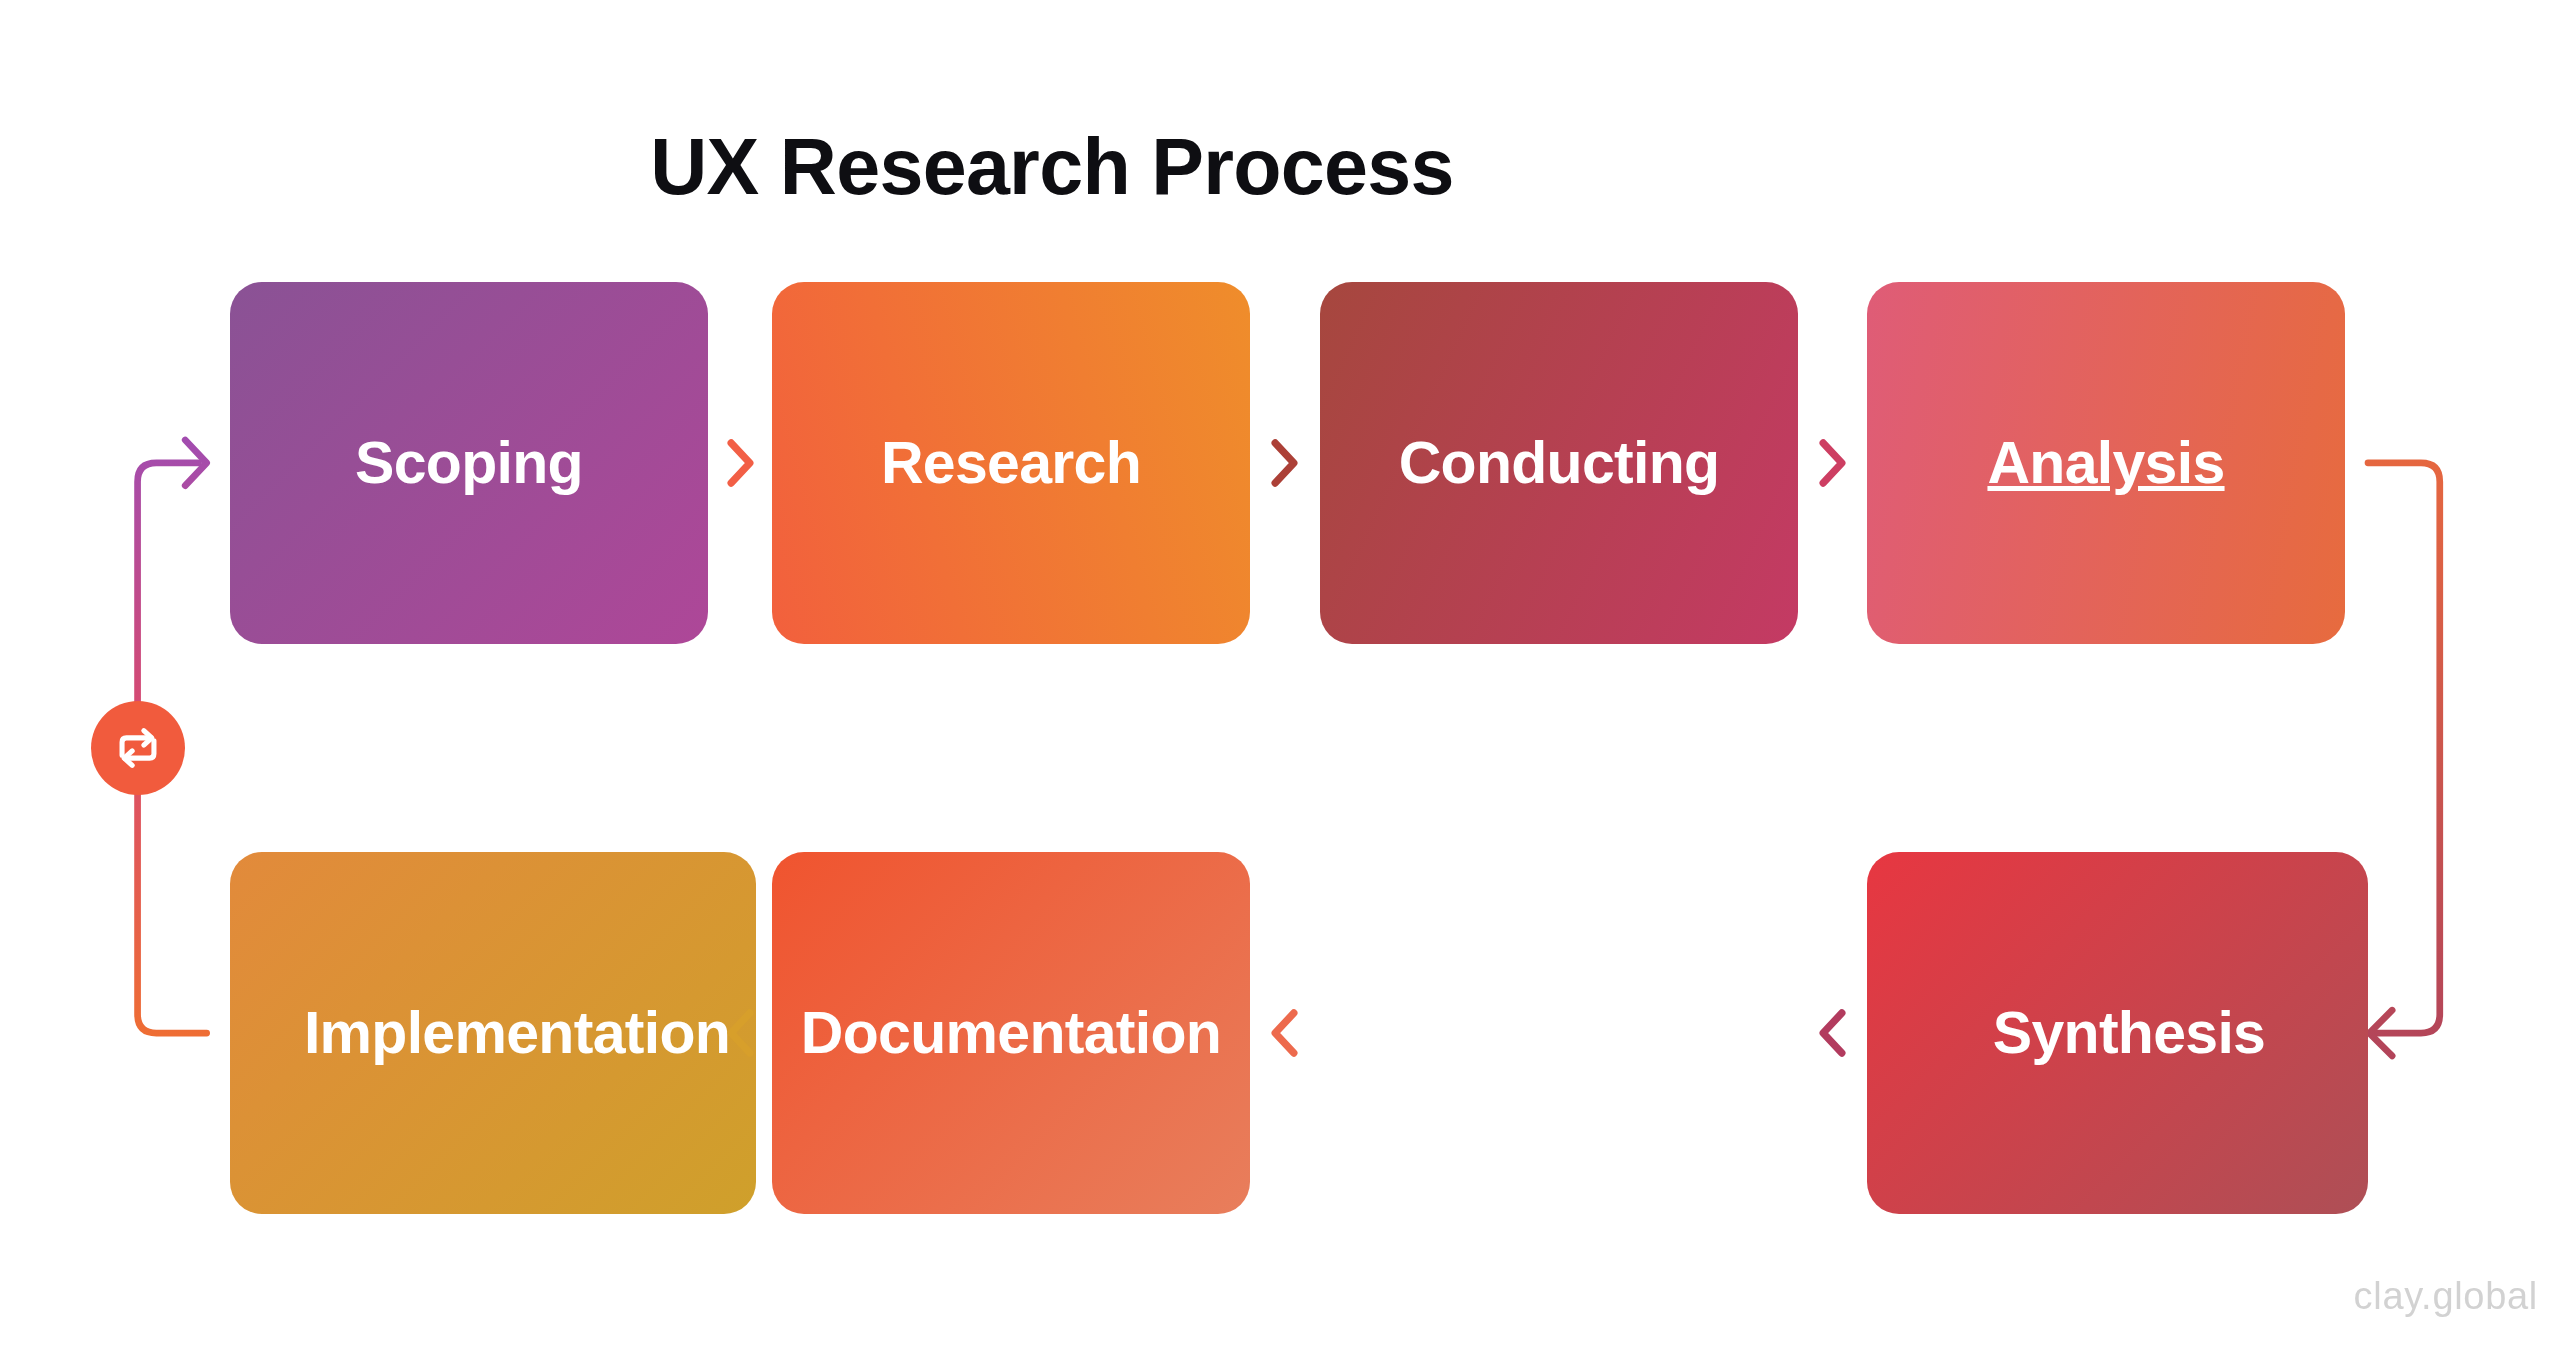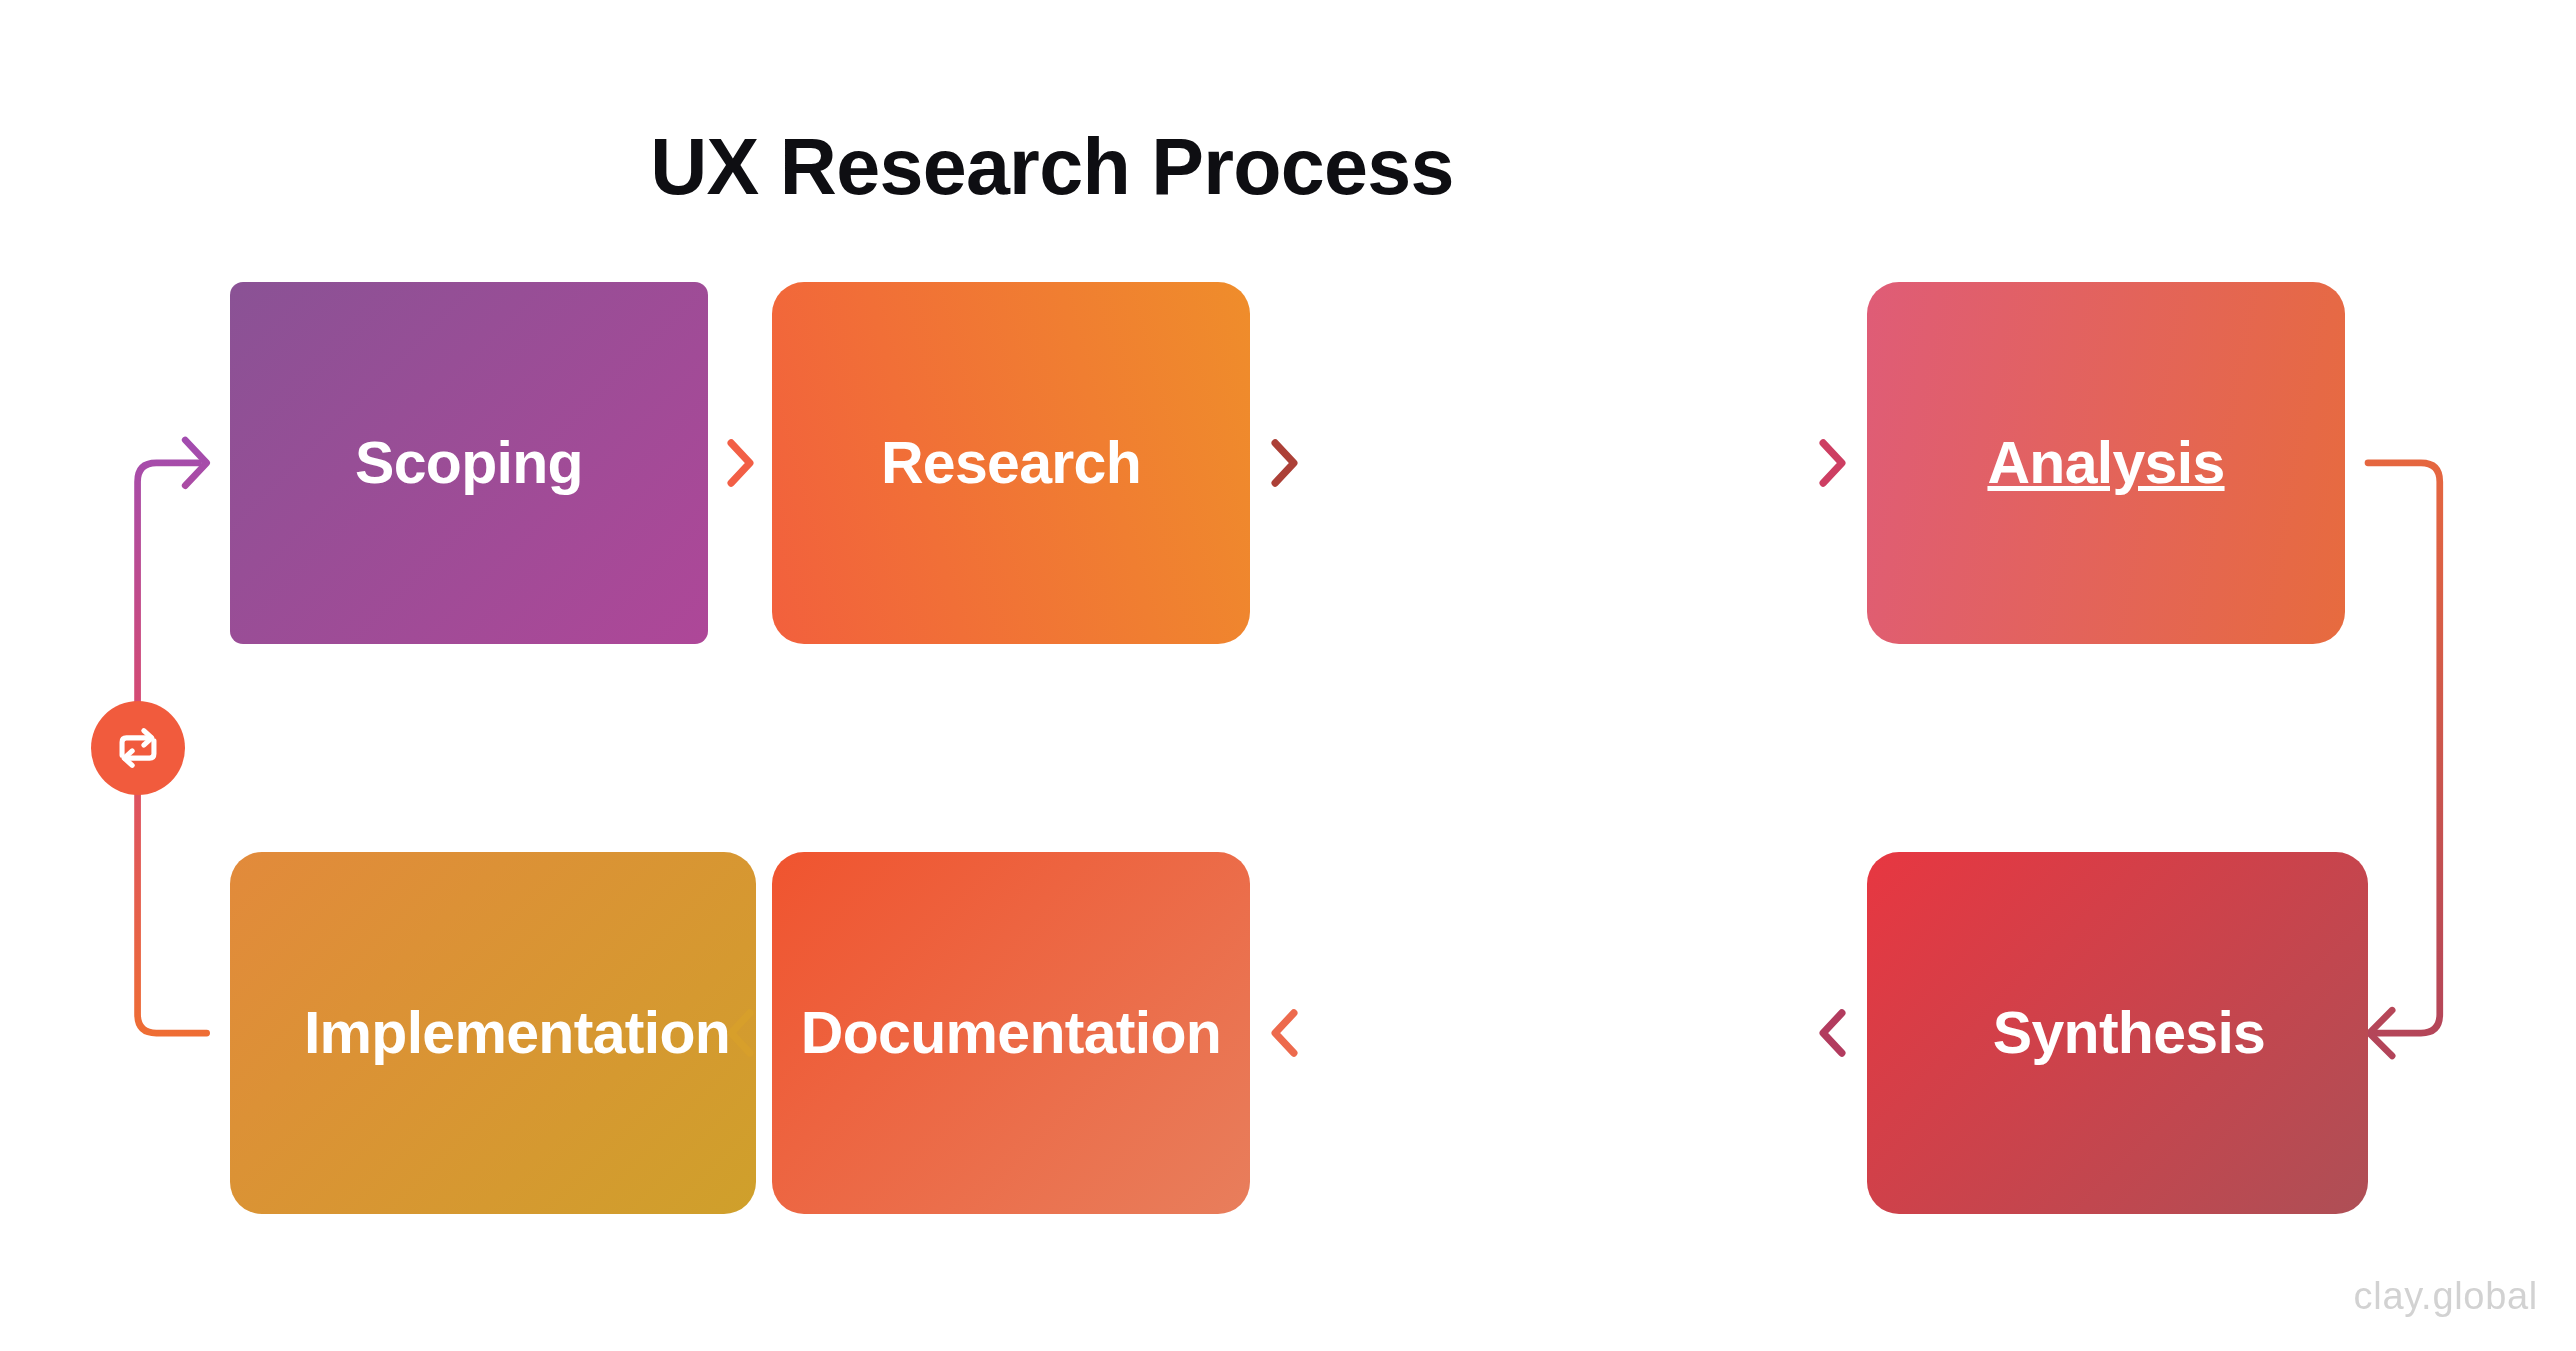--- a/index.html
+++ b/index.html
@@ -95,25 +95,28 @@
     <g fill="none" stroke="url(#lg-left)" stroke-width="10" stroke-linecap="round" stroke-linejoin="round">
       <path d="M296,690 L233,690 Q205,690 205,718 L205,1512 Q205,1540 233,1540 L308,1540"></path>
       <path d="M276,656 L308,690 L276,724"></path>
     </g>
     <g fill="none" stroke="url(#lg-right)" stroke-width="10" stroke-linecap="round" stroke-linejoin="round">
       <path d="M3530,690 L3609,690 Q3637,690 3637,718 L3637,1512 Q3637,1540 3609,1540 L3534,1540"></path>
       <path d="M3566,1506 L3532,1540 L3566,1574"></path>
     </g>
   </svg>
 
-  <div class="box r1 c1" style="background: linear-gradient(135deg, rgb(138, 82, 149), rgb(174, 71, 152)); border-radius: 13px;">
+  <div class="box r1 c1" style="background: linear-gradient(135deg, rgb(138, 82, 149), rgb(174, 71, 152));">
     <span>Scoping</span>
   </div>
   <div class="box r1 c2" style="background: linear-gradient(75deg, rgb(242, 96, 61), rgb(239, 141, 43));">
     <span>Research</span>
+  </div>
+  <div class="box r1 c3" style="background: linear-gradient(115deg, rgb(166, 71, 62), rgb(196, 58, 100));">
+    <span>Conducting</span>
   </div>
   <div class="box r1 c4" style="background: linear-gradient(100deg, rgb(223, 92, 119), rgb(231, 107, 62)); text-decoration: underline;">
     <span>Analysis</span>
   </div>
 
   <div class="box r2 c1" style="background: linear-gradient(135deg, rgb(226, 138, 59), rgb(207, 160, 43)); padding-left: 48px;">
     <span>Implementation</span>
   </div>
   <div class="box r2 c2" style="background: linear-gradient(135deg, rgb(240, 84, 47), rgb(232, 126, 92));">
     <span>Documentation</span>

